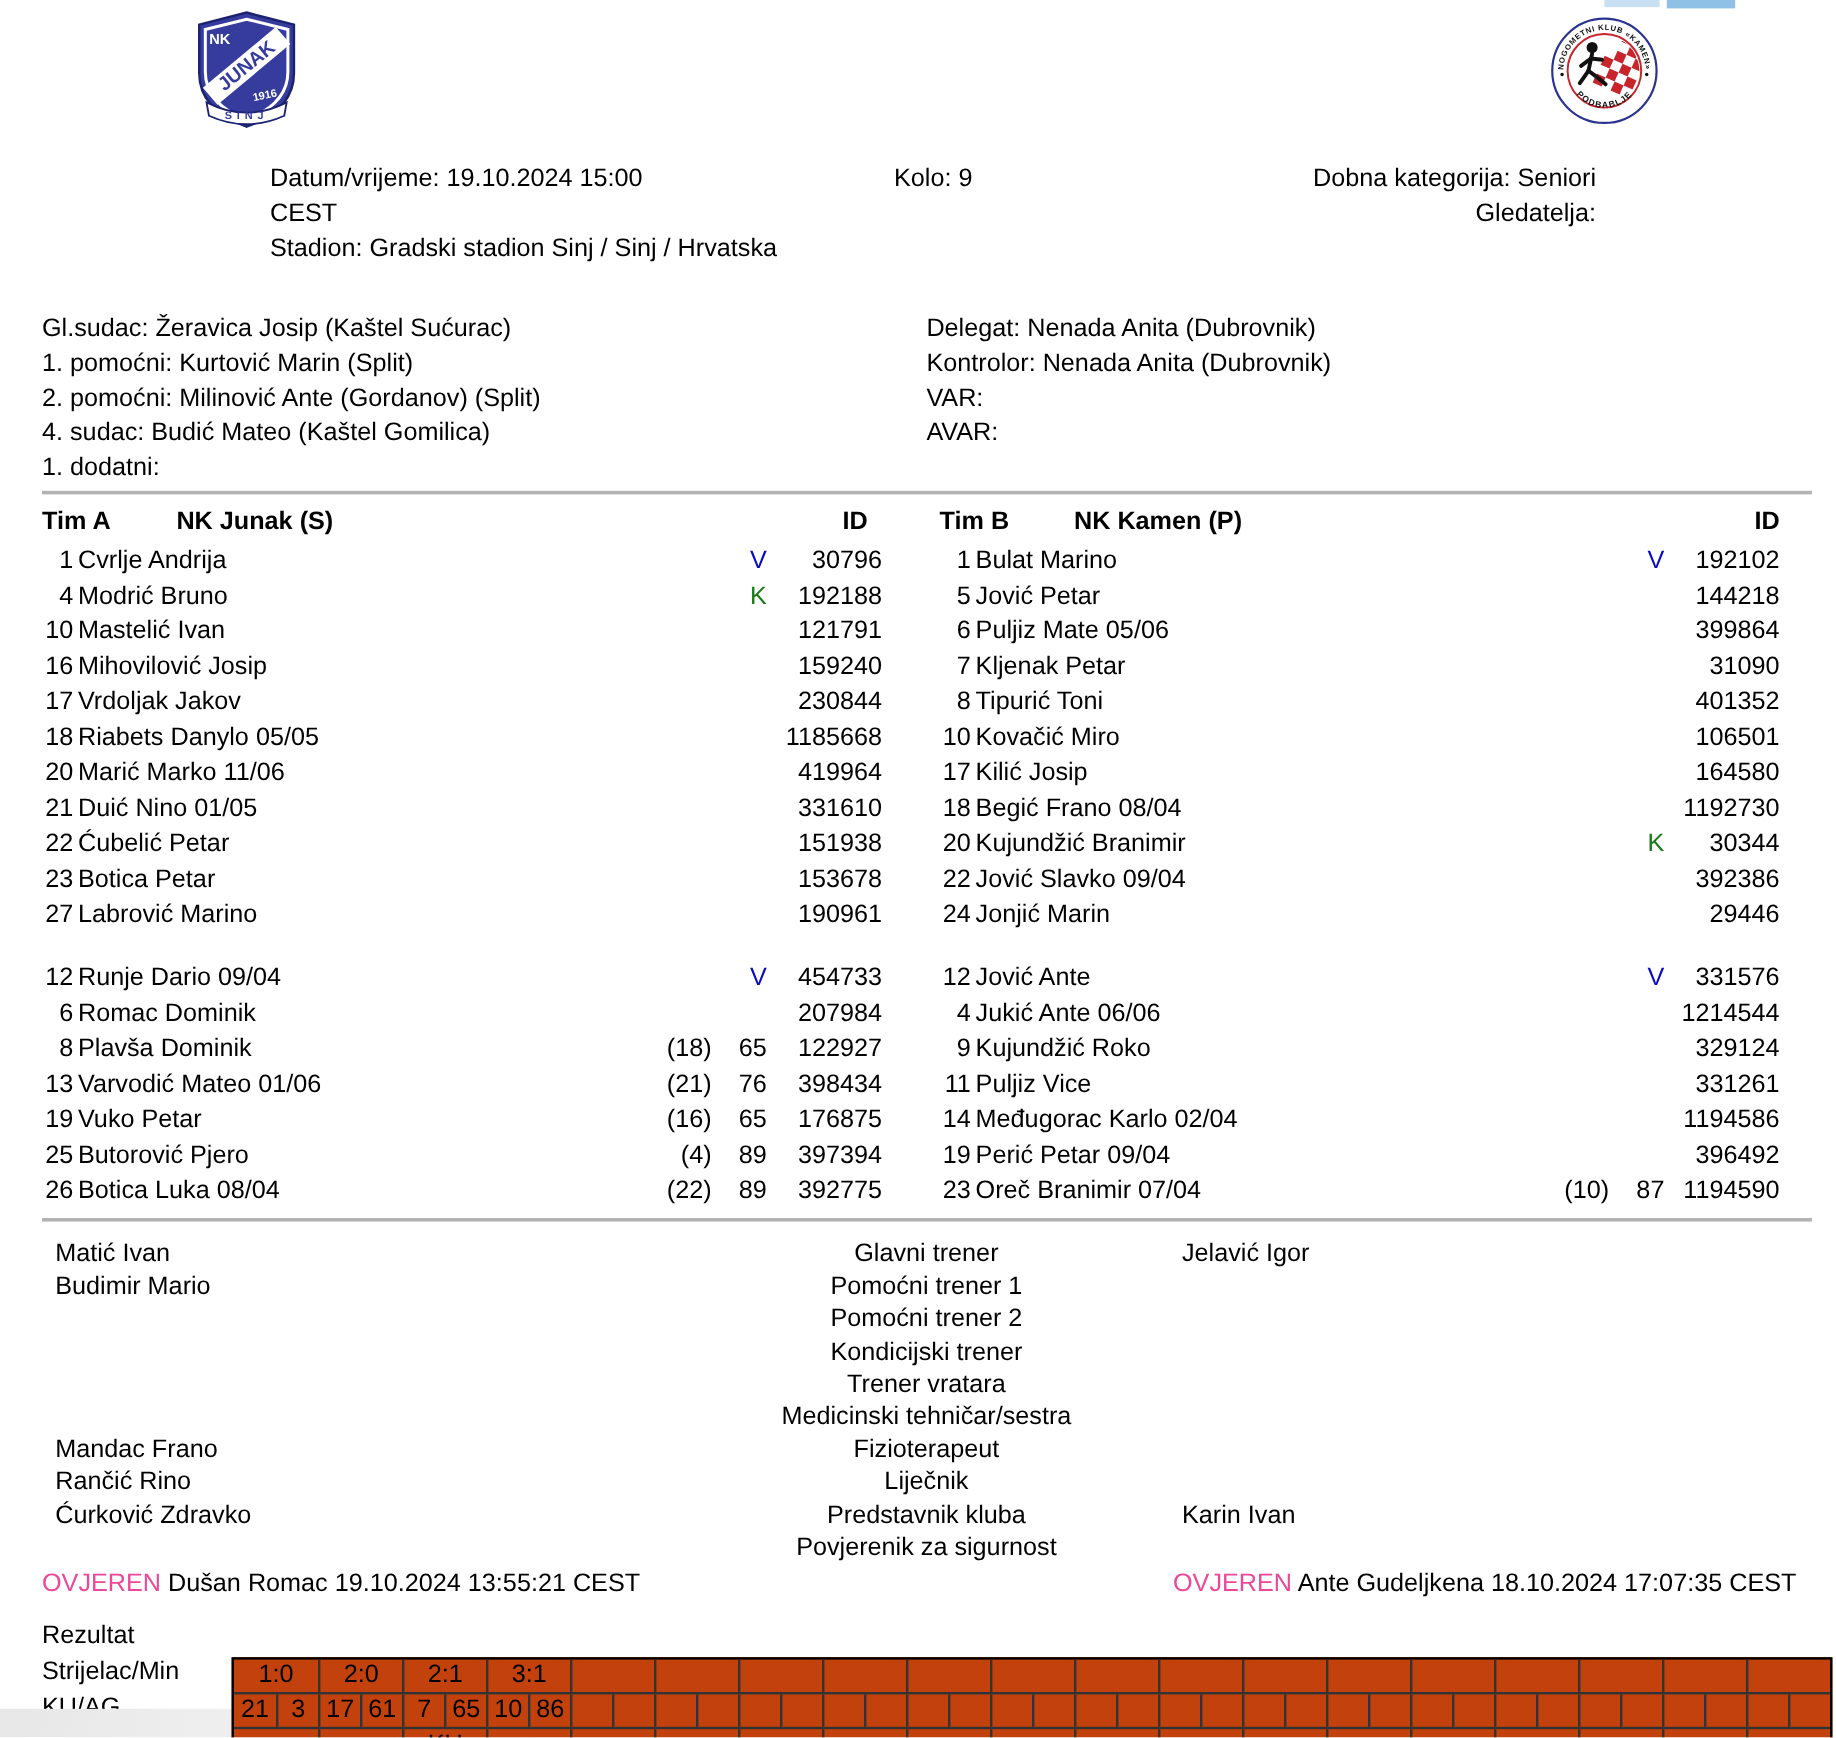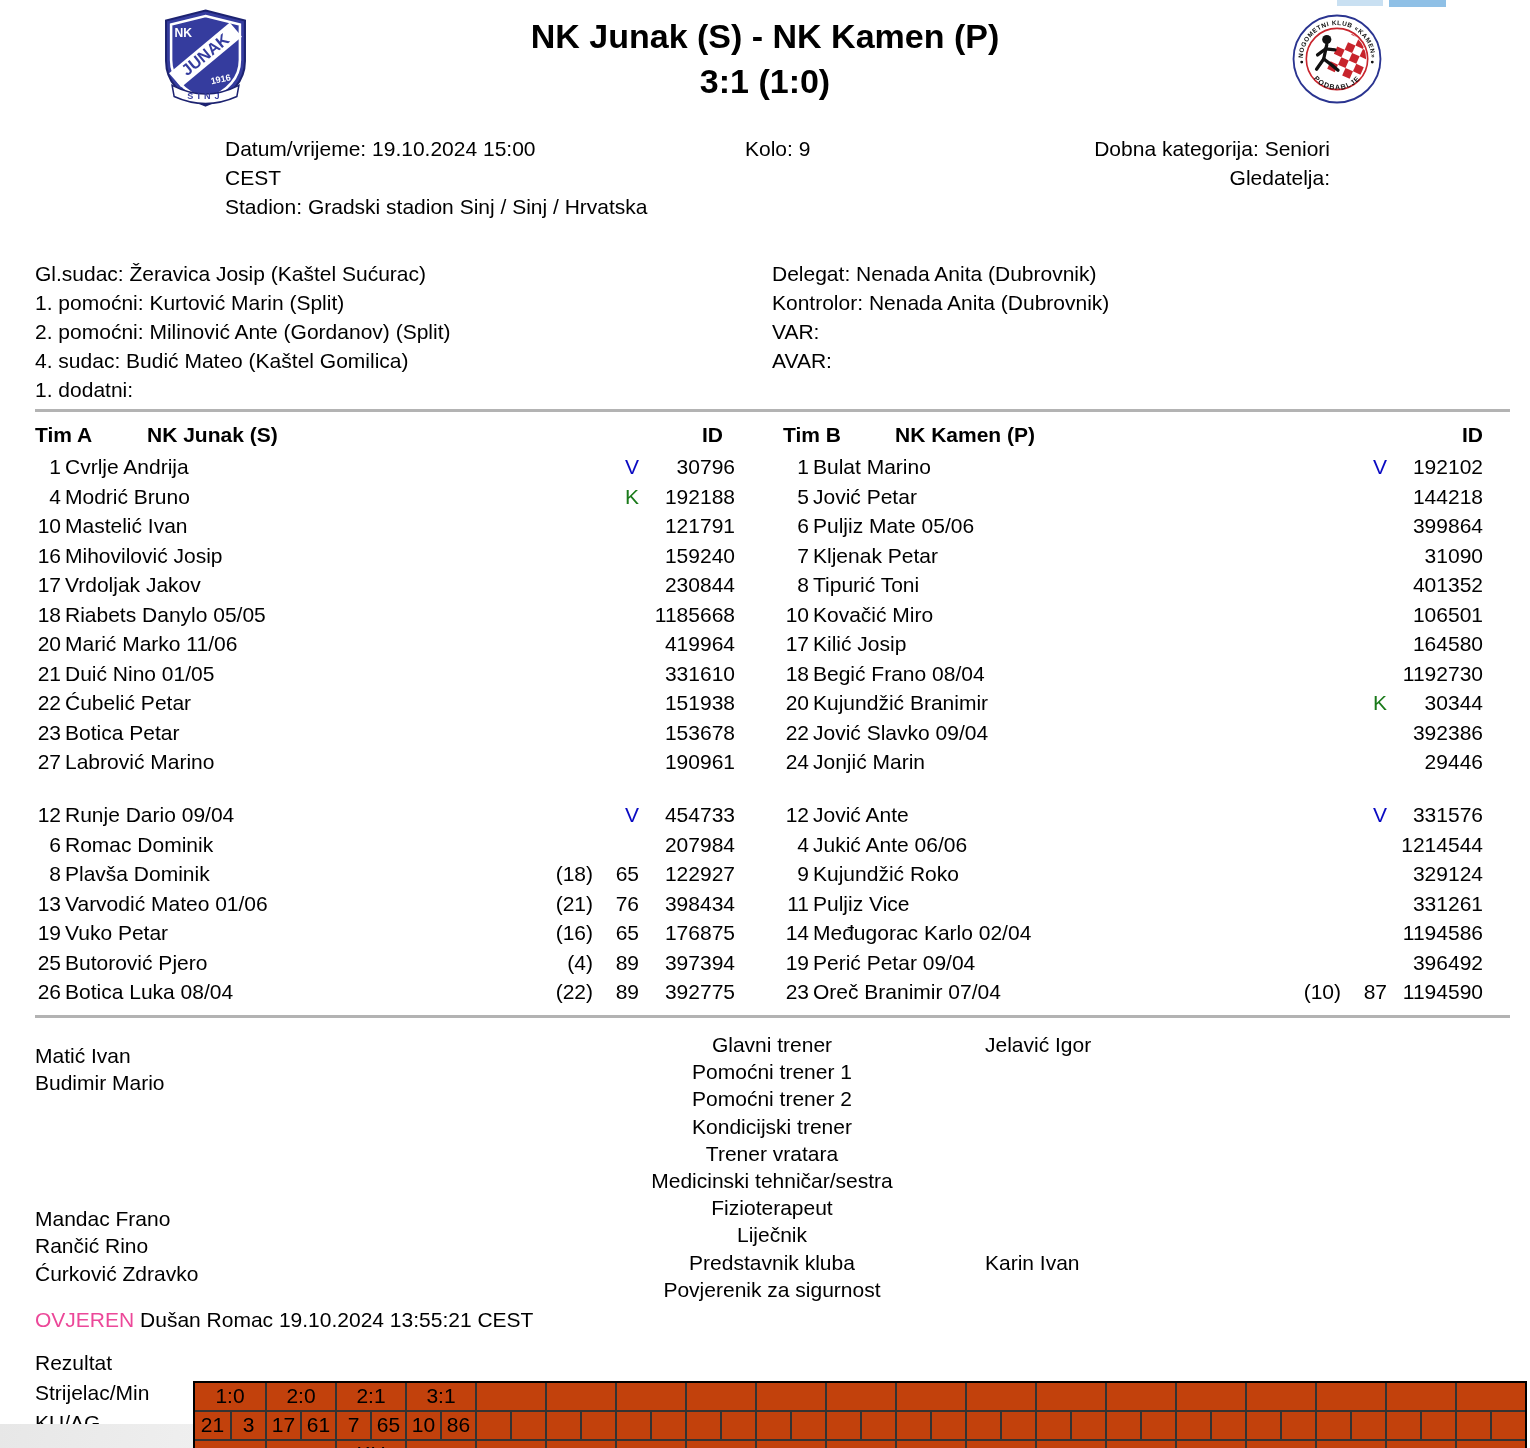--- a/index.html
+++ b/index.html
@@ -37,21 +37,21 @@
   .pnum{width:26px;text-align:right;flex:none;}
   .pname{margin-left:4px;flex:none;white-space:nowrap;}
   .pspacer{flex:1;}
   .psub{width:60px;text-align:right;flex:none;}
   .pmid{width:46px;text-align:right;flex:none;}
   .pid{width:96px;text-align:right;flex:none;}
   .role-V{color:#0a0ac2;} .role-K{color:#1a7a1a;}
   
   .staff{position:absolute;left:0;top:1031px;width:1530px;}
   .srow{position:relative;height:27.2px;font-size:21px;line-height:27.2px;}
-  .s-left{position:absolute;left:35px;white-space:nowrap;margin-top:11px;}
+  .s-left{position:absolute;left:46px;white-space:nowrap;}
   .s-role{position:absolute;left:502px;width:540px;text-align:center;white-space:nowrap;}
   .s-right{position:absolute;left:985px;white-space:nowrap;}
   
   .ver-left{position:absolute;left:35px;top:1308px;font-size:21px;white-space:nowrap;}
   .ver-right{position:absolute;left:900px;top:1308px;width:597px;text-align:right;
              font-size:21px;white-space:nowrap;}
   .ovjeren{color:#ec4899;}
   
   .rt-labels{position:absolute;left:35px;top:1348px;font-size:21px;line-height:30px;}
   .rt{position:absolute;left:193px;top:1381px;border:2px solid #000000;background:#c2410c;z-index:2;}
@@ -131,24 +131,20 @@
         <textPath href="#arcT" startOffset="50%" text-anchor="middle">NOGOMETNI KLUB «KAMEN»</textPath>
       </text>
       <text font-size="7" fill="#111111" font-weight="bold" letter-spacing="1" font-family="Liberation Sans, sans-serif">
         <textPath href="#arcB" startOffset="50%" text-anchor="middle">PODBABLJE</textPath>
       </text>
       <circle cx="9.5" cy="47" r="1.4" fill="#111111"></circle>
         <circle cx="78.5" cy="47" r="1.4" fill="#111111"></circle>
     </svg>
   </div>
 
-  <div class="title-block">
-    <div>NK Junak (S) - NK Kamen (P)</div>
-    <div>3:1 (1:0)</div>
-  </div>
 
   <div class="mi-left">
     <div>Datum/vrijeme: 19.10.2024 15:00</div>
     <div>CEST</div>
     <div>Stadion: Gradski stadion Sinj / Sinj / Hrvatska</div>
   </div>
   <div class="mi-round">Kolo: 9</div>
   <div class="mi-right">
     <div>Dobna kategorija: Seniori</div>
     <div>Gledatelja:</div>
@@ -566,20 +562,24 @@
   <div class="srow">
     <span class="s-left"></span>
     <span class="s-role">Povjerenik za sigurnost</span>
     <span class="s-right"></span>
   </div>
 </div>
 
   <div class="ver-left">
     <span class="ovjeren">OVJEREN</span>
     <span>Dušan Romac 19.10.2024 13:55:21 CEST</span>
+  </div>
+  <div class="ver-right">
+    <span class="ovjeren">OVJEREN</span>
+    <span>Ante Gudeljkena 18.10.2024 17:07:35 CEST</span>
   </div>
 
   <div class="bottom-fade"></div>
 
   <div class="rt-labels">
     <div>Rezultat</div>
     <div>Strijelac/Min</div>
     <div>KU/AG</div>
   </div>
   <div id="rt" class="rt">

